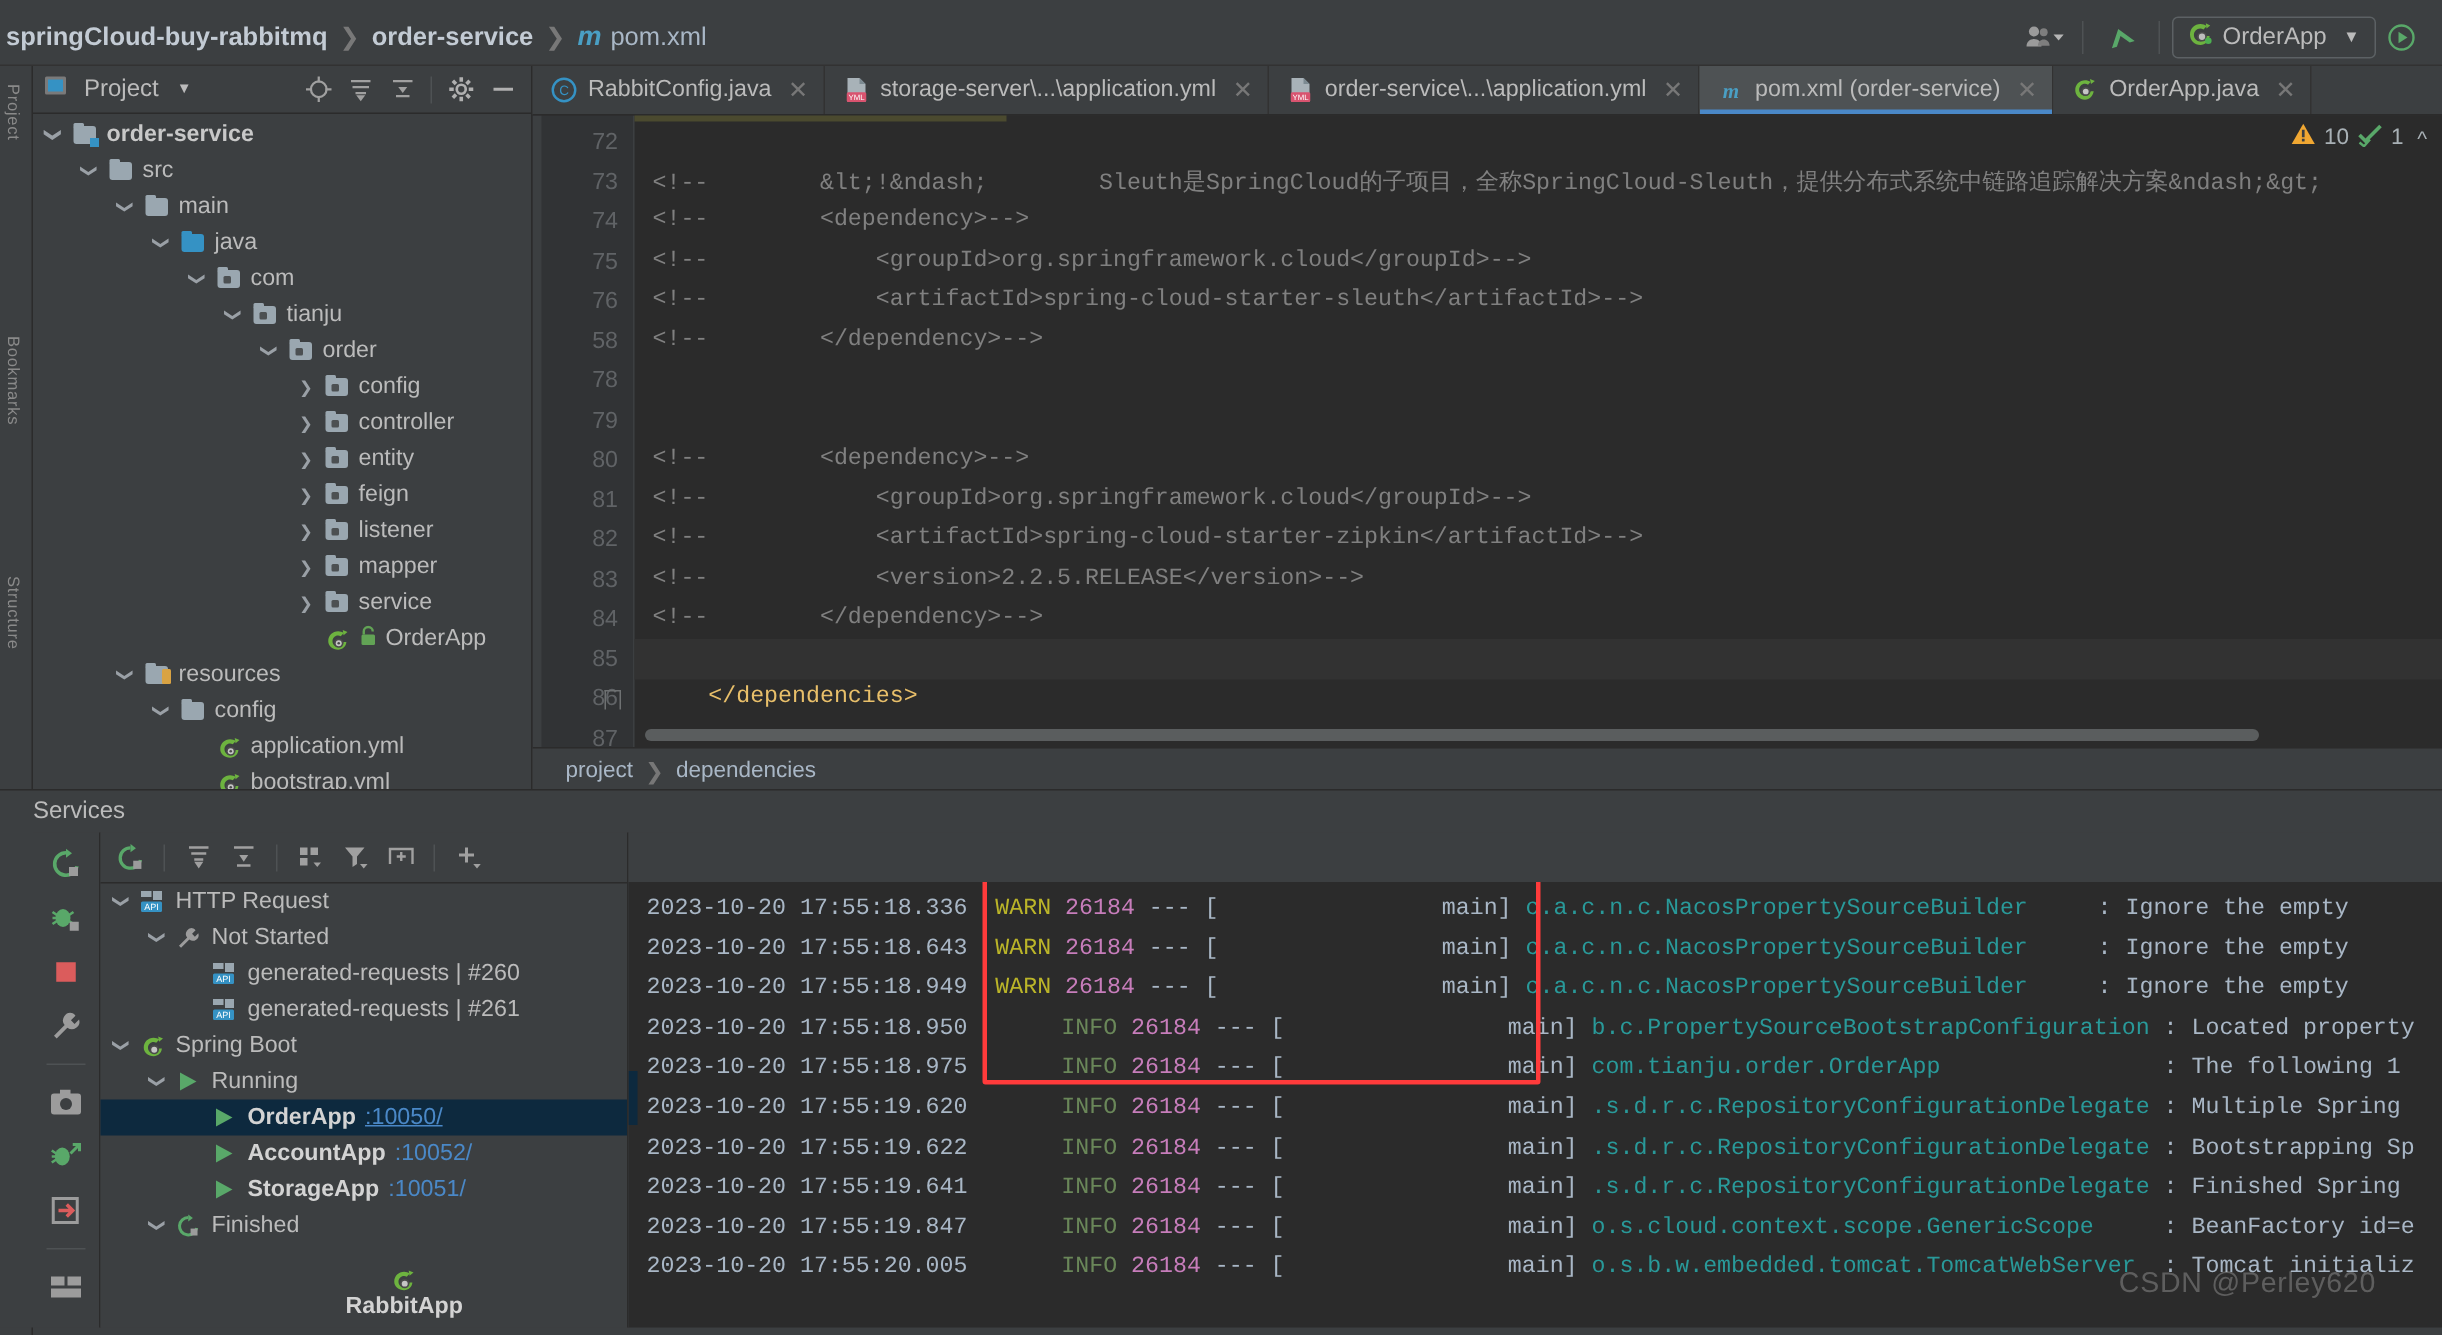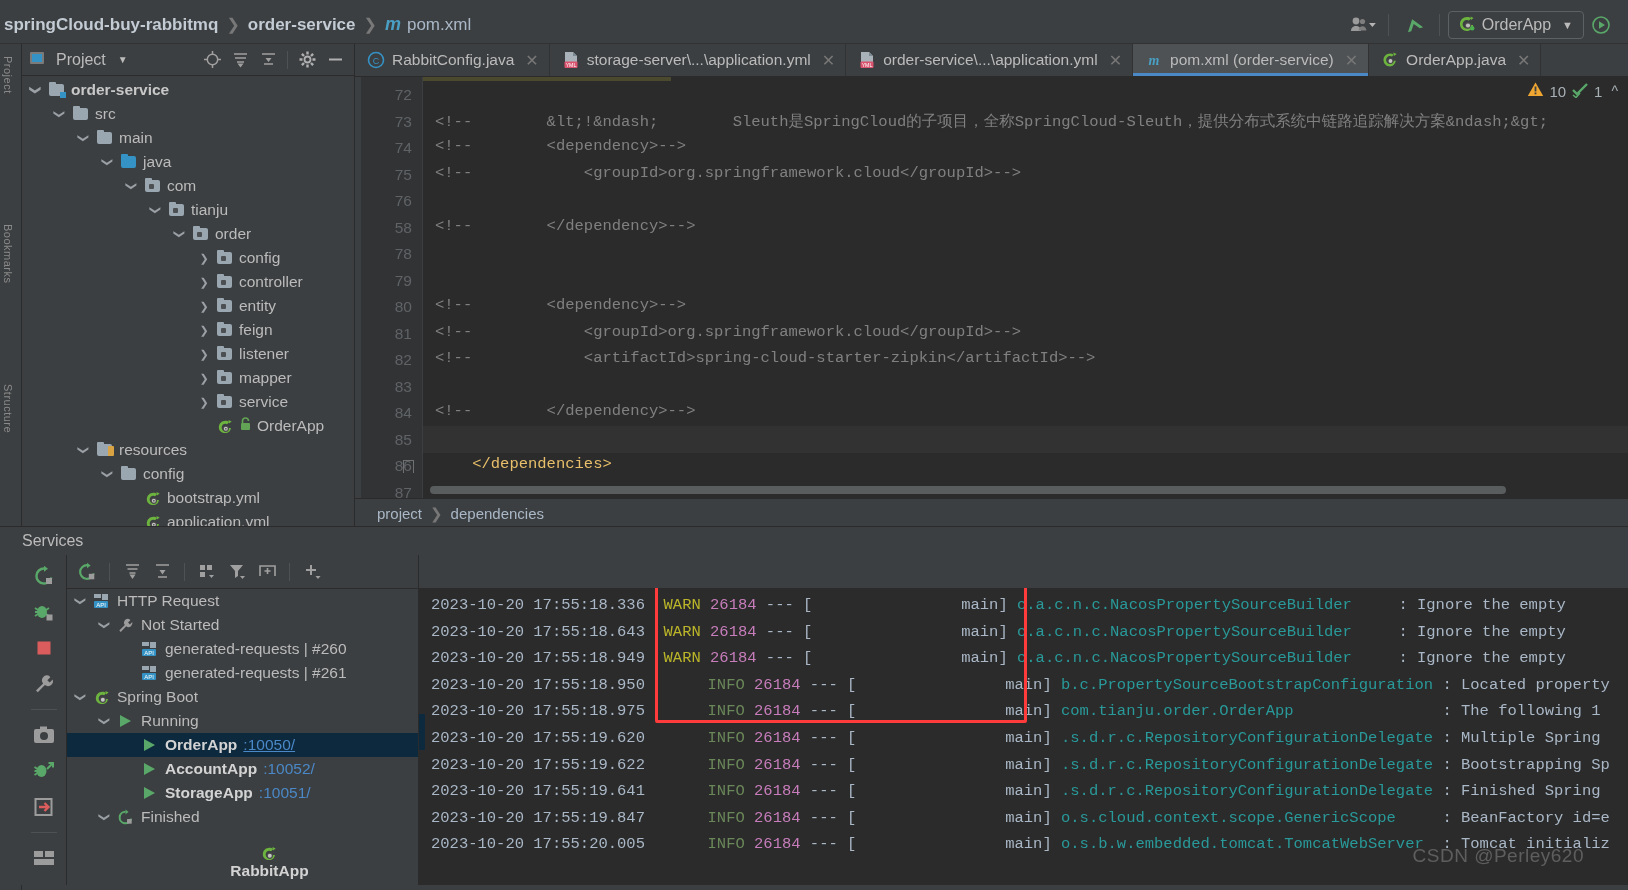--- a/index.html
+++ b/index.html
@@ -425,34 +425,34 @@
         <span class="arrow"></span>
         <span class="tico" style="margin-left: 4px;">
           <svg class="spring-ico" width="17" height="17" viewBox="0 0 18 18">
             <path d="M3 10c0-4 3-7 7-7 1.5 0 2.9.5 4 1.3L11.8 6.5C11.2 6.2 10.6 6 9.9 6 7.7 6 6 7.8 6 10c0 2.2 1.8 4 3.9 4 2 0 3.6-1.5 3.9-3.4h2C15.5 13.9 13 16 10 16c-3.9 0-7-2.7-7-6z" fill="#6db33f"></path>
             <path d="M13.2 2.2 L16.6 3.6 L13.8 5.8 Z" fill="#6db33f"></path>
             <circle cx="10.4" cy="11.4" r="3.3" fill="#4a4a4a"></circle>
             <circle cx="10.4" cy="11.4" r="2.1" fill="#c5c5c5"></circle>
             <circle cx="10.4" cy="11.4" r="0.9" fill="#4a4a4a"></circle>
           </svg>
         </span>
-        <span class="tlabel">bootstrap.yml</span>
+        <span class="tlabel">application.yml</span>
       </div>
       <div class="tree-row" style="padding-left: 102px;">
         <span class="arrow"></span>
         <span class="tico" style="margin-left: 4px;">
           <svg class="spring-ico" width="17" height="17" viewBox="0 0 18 18">
             <path d="M3 10c0-4 3-7 7-7 1.5 0 2.9.5 4 1.3L11.8 6.5C11.2 6.2 10.6 6 9.9 6 7.7 6 6 7.8 6 10c0 2.2 1.8 4 3.9 4 2 0 3.6-1.5 3.9-3.4h2C15.5 13.9 13 16 10 16c-3.9 0-7-2.7-7-6z" fill="#6db33f"></path>
             <path d="M13.2 2.2 L16.6 3.6 L13.8 5.8 Z" fill="#6db33f"></path>
             <circle cx="10.4" cy="11.4" r="3.3" fill="#4a4a4a"></circle>
             <circle cx="10.4" cy="11.4" r="2.1" fill="#c5c5c5"></circle>
             <circle cx="10.4" cy="11.4" r="0.9" fill="#4a4a4a"></circle>
           </svg>
         </span>
-        <span class="tlabel">application.yml</span>
+        <span class="tlabel">bootstrap.yml</span>
       </div>
     </div>
 </div>
 
 <div id="editor-area">
   <div id="tabbar">
       <div class="etab">
         <span class="tab-ico"><svg width="18" height="18" viewBox="0 0 18 18">
             <circle cx="9" cy="9" r="7.5" fill="none" stroke="#3592c4" stroke-width="1.6"></circle>
             <text x="9" y="12.5" font-size="9" fill="#3592c4" text-anchor="middle" font-family="Liberation Sans">C</text>
@@ -518,25 +518,27 @@
         <div class="lnum" style="top: 380px;">86</div>
         <div class="lnum" style="top: 406.5px;">87</div>
       </div>
     <div id="fold-mark" style="top: 383px;"></div>
     <div id="code">
         <div class="top-hl" style="left: 0px; top: -4px; width: 248px; height: 8px;"></div>
         <div class="cline mono cm" style="top: 7px; left: 12px;"></div>
         <div class="cline mono cm" style="top: 33.5px; left: 12px;">&lt;!--        &amp;lt;!&amp;ndash;        Sleuth是SpringCloud的子项目，全称SpringCloud-Sleuth，提供分布式系统中链路追踪解决方案&amp;ndash;&amp;gt;</div>
         <div class="cline mono cm" style="top: 60px; left: 12px;">&lt;!--        &lt;dependency&gt;--&gt;</div>
         <div class="cline mono cm" style="top: 86.5px; left: 12px;">&lt;!--            &lt;groupId&gt;org.springframework.cloud&lt;/groupId&gt;--&gt;</div>
+        <div class="cline mono cm" style="top: 113px; left: 12px;">&lt;!--            &lt;artifactId&gt;spring-cloud-starter-sleuth&lt;/artifactId&gt;--&gt;</div>
         <div class="cline mono cm" style="top: 139.5px; left: 12px;">&lt;!--        &lt;/dependency&gt;--&gt;</div>
         <div class="cline mono cm" style="top: 166px; left: 12px;"></div>
         <div class="cline mono cm" style="top: 219px; left: 12px;">&lt;!--        &lt;dependency&gt;--&gt;</div>
         <div class="cline mono cm" style="top: 245.5px; left: 12px;">&lt;!--            &lt;groupId&gt;org.springframework.cloud&lt;/groupId&gt;--&gt;</div>
         <div class="cline mono cm" style="top: 272px; left: 12px;">&lt;!--            &lt;artifactId&gt;spring-cloud-starter-zipkin&lt;/artifactId&gt;--&gt;</div>
+        <div class="cline mono cm" style="top: 298.5px; left: 12px;">&lt;!--            &lt;version&gt;2.2.5.RELEASE&lt;/version&gt;--&gt;</div>
         <div class="cline mono cm" style="top: 325px; left: 12px;">&lt;!--        &lt;/dependency&gt;--&gt;</div>
         <div class="hl-line" style="top: 348.5px;"></div>
         <div class="cline mono cm" style="top: 351.5px; left: 12px;"></div>
         <div class="cline mono tag" style="top: 378px; left: 12px;">    &lt;/dependencies&gt;</div>
         <div class="cline mono cm" style="top: 404.5px; left: 12px;"></div>
       </div>
     <div id="hscroll"></div>
     <div id="inspect-badge">
       <span>
         <svg width="17" height="17" viewBox="0 0 17 17">

